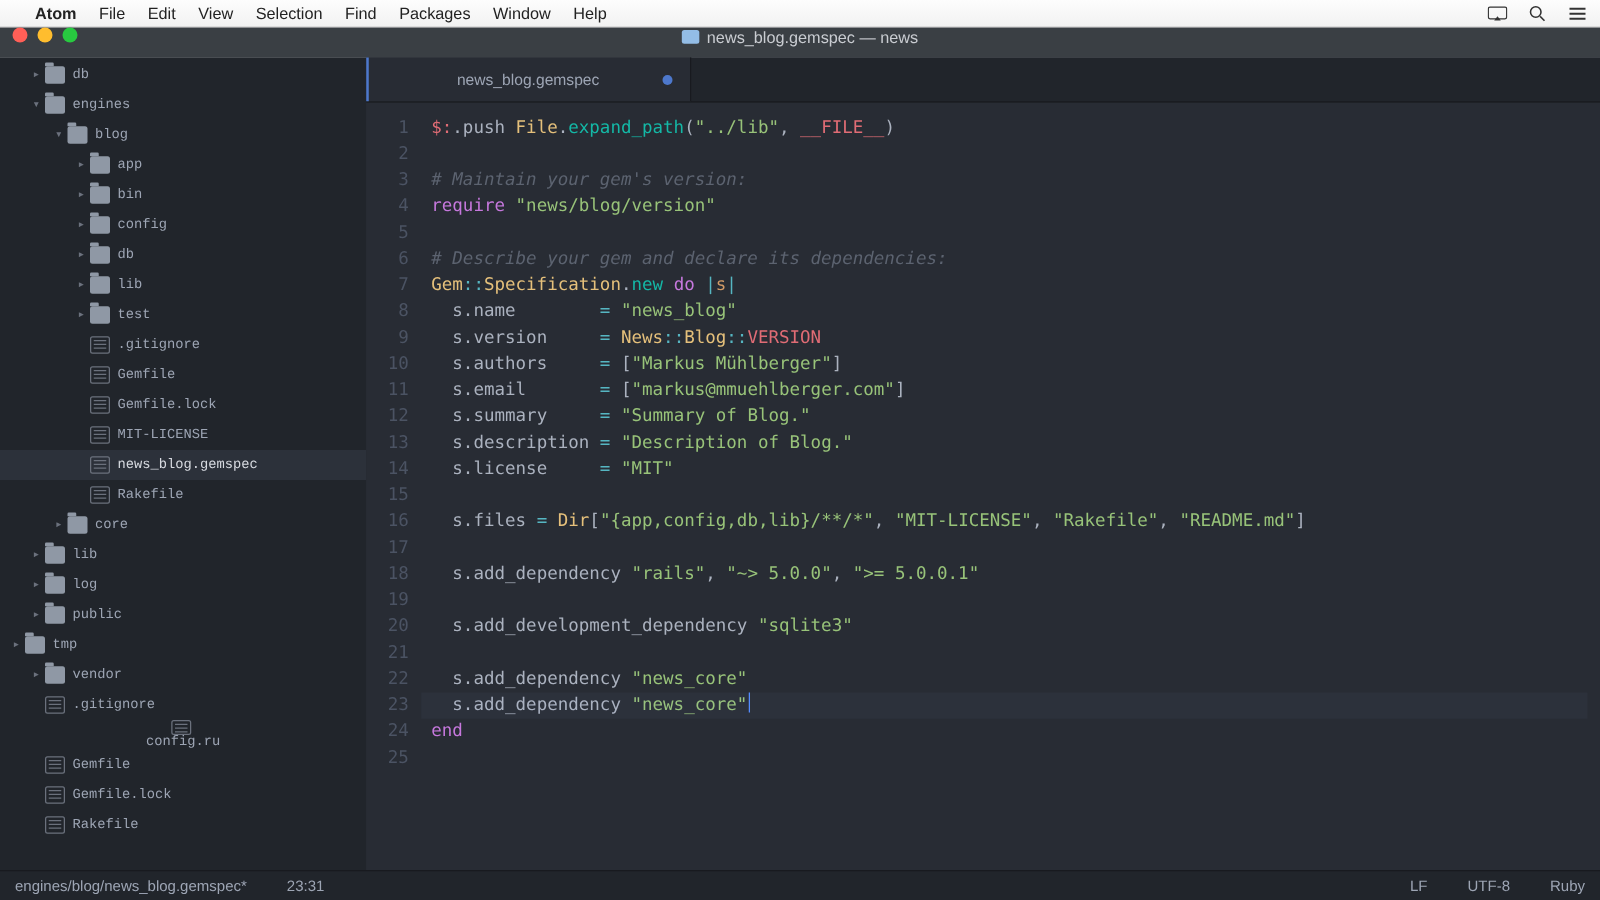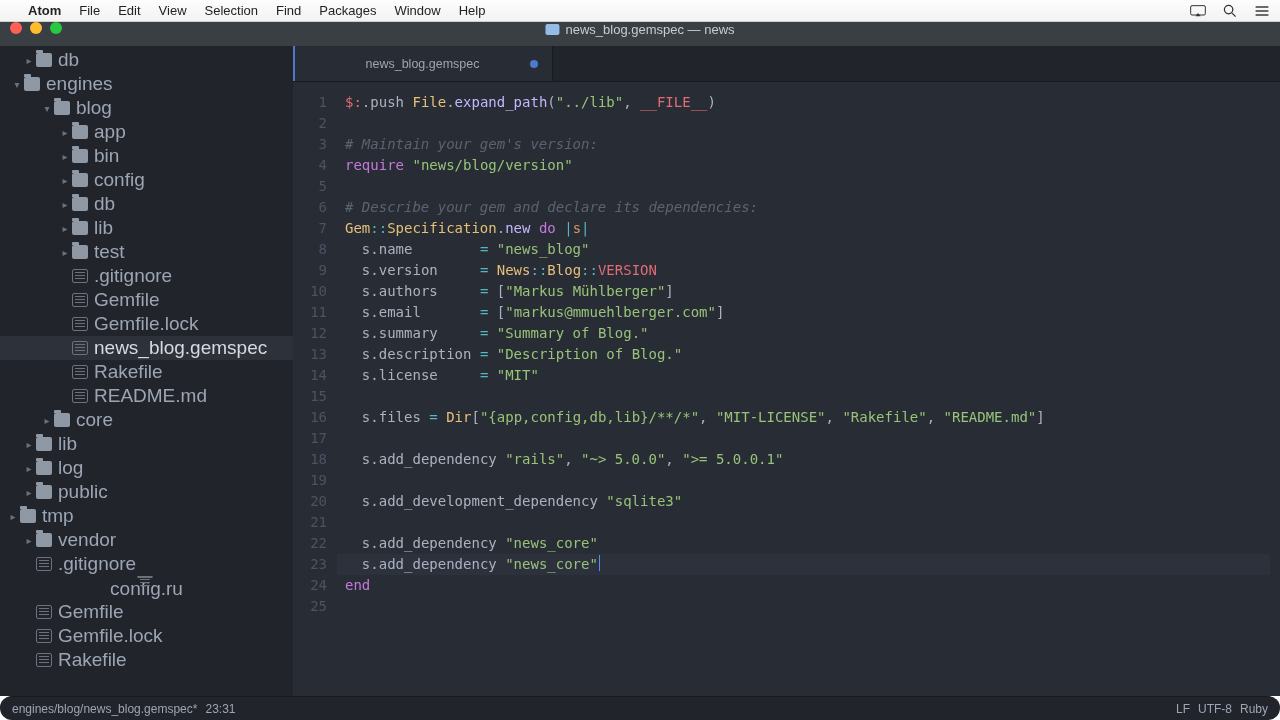--- a/index.html
+++ b/index.html
@@ -15,21 +15,21 @@
 
 
 .titlebar { height: 24px; background: #3a3f44; display: flex; align-items: flex-start; position: relative; }
 .traffic { display: flex; gap: 8px; padding-left: 10px; }
 .traffic span { width: 12px; height: 12px; border-radius: 50%; display: inline-block; }
 .tl-close { background:#ff5f57; } .tl-min { background:#ffbd2e; } .tl-max { background:#28c940; }
 .titlebar .title { position: absolute; left: 50%; transform: translateX(-50%); color: #c9ccd1; font-size: 13px; display: flex; align-items: center; gap: 6px;}
 .titlebar .title .folder { width: 14px; height: 11px; background:#93bde6; border-radius: 2px; display:inline-block; position:relative; }
 
 .app-body { display: flex; height: calc(720px - 22px - 24px - 24px); background:#282c34; }
-.sidebar { width: 293px; background:#21252b; color:#9da5b4; font-size: 19px; overflow: hidden; padding-top: 2px;}
+.sidebar { width: 293px; background:#21252b; color:#9da5b4; font-size: 11px; overflow: hidden; padding-top: 2px; font-family: Liberation Mono, monospace;}
 .tree-row { display:flex; align-items:center; height:24px; padding-left: 0; cursor: default; white-space: nowrap;}
 .tree-row.selected { background:#2c313a; color:#d7dae0; }
 .caret { width: 10px; display:inline-flex; justify-content:center; font-size:10px; color:#6b717d;}
 .caret.open::before { content:"▾"; }
 .caret.closed::before { content:"▸"; }
 .caret.none::before { content:""; }
 .ficon { width:16px; height:14px; margin: 0 6px 0 2px; display:inline-block; position:relative;}
 .ficon.folder { background:#8f98a5; border-radius:2px;}
 .ficon.folder::before { content:""; position:absolute; top:-3px; left:0; width:7px; height:3px; background:#8f98a5; border-radius:1px 1px 0 0;}
 .ficon.file { background:none; }
@@ -42,33 +42,33 @@
 .tab { width: 260px; display:flex; align-items:center; justify-content:center; color:#9da5b4; font-size:12.5px; position:relative; background:#282c34; border-right:1px solid #181a1f; }
 .tab .accent { position:absolute; left:0; top:0; bottom:0; width:2px; background:#4d78cc;}
 .tab .dot { position:absolute; right:14px; width:8px; height:8px; border-radius:50%; background:#4d78cc;}
 .code-area { flex:1; display:flex; font-family: Menlo, Consolas, monospace; font-size: 14px; line-height: 21px; }
 .gutter { width: 44px; text-align: right; color:#4b5363; padding: 10px 10px 0 0; user-select:none;}
 .code { flex:1; padding: 10px 0 0 8px; color:#abb2bf; white-space: pre; position: relative;}
 .cursor-line { position:absolute; left:0; right:10px; height:21px; background:rgba(153,187,255,0.04);}
 
 
 .kw { color:#c678dd; } 
-.fn { color:#c4b5fd; } 
+.fn { color:#14b8a6; } 
 .var { color:#e06c75; } 
 .str { color:#98c379; } 
 .num { color:#d19a66; } 
 .cmt { color:#5c6370; font-style: italic; }
 .op { color:#56b6c2; } 
 .cls { color:#e5c07b; } 
 .txt { color:#abb2bf; }
 .punc { color:#abb2bf; }
 .cursor { display:inline-block; width:1px; height:16px; background:#528bff; vertical-align:-2px; margin-left:1px;}
 
 
-.statusbar { height:24px; background:#21252b; color:#9da5b4; font-size:12px; display:flex; align-items:center; padding: 0 12px; gap:8px; border-top:1px solid #181a1f;border-radius:12px;}
+.statusbar { height:24px; background:#21252b; color:#9da5b4; font-size:12px; display:flex; align-items:center; padding: 0 12px; gap:32px; border-top:1px solid #181a1f;}
 .statusbar .spacer { flex:1; }
 </style>
 </head>
 <body>
 
 <div class="menubar">
   <span class="apple"></span>
   <span class="app">Atom</span>
   <span>File</span>
   <span>Edit</span>
@@ -108,21 +108,21 @@
     </div>
 </div>
 
 <div class="app-body">
   <div class="sidebar" id="sidebar">
       <div class="tree-row" style="padding-left: 24px;">
         <span class="caret closed"></span>
         <span class="ficon folder"></span>
         <span>db</span>
       </div>
-      <div class="tree-row" style="padding-left: 12px;">
+      <div class="tree-row" style="padding-left: 24px;">
         <span class="caret open"></span>
         <span class="ficon folder"></span>
         <span>engines</span>
       </div>
       <div class="tree-row" style="padding-left: 42px;">
         <span class="caret open"></span>
         <span class="ficon folder"></span>
         <span>blog</span>
       </div>
       <div class="tree-row" style="padding-left: 60px;">
@@ -163,34 +163,34 @@
       <div class="tree-row" style="padding-left: 60px;">
         <span class="caret none"></span>
         <span class="ficon file"></span>
         <span>Gemfile</span>
       </div>
       <div class="tree-row" style="padding-left: 60px;">
         <span class="caret none"></span>
         <span class="ficon file"></span>
         <span>Gemfile.lock</span>
       </div>
+      <div class="tree-row" style="padding-left: 60px;">
+        <span class="caret none"></span>
+        <span class="ficon file"></span>
+        <span>MIT-LICENSE</span>
+      </div>
       <div class="tree-row selected" style="padding-left: 60px;">
         <span class="caret none"></span>
         <span class="ficon file"></span>
         <span>news_blog.gemspec</span>
       </div>
       <div class="tree-row" style="padding-left: 60px;">
         <span class="caret none"></span>
         <span class="ficon file"></span>
         <span>Rakefile</span>
-      </div>
-      <div class="tree-row" style="padding-left: 60px;">
-        <span class="caret none"></span>
-        <span class="ficon file"></span>
-        <span>README.md</span>
       </div>
       <div class="tree-row" style="padding-left: 42px;">
         <span class="caret closed"></span>
         <span class="ficon folder"></span>
         <span>core</span>
       </div>
       <div class="tree-row" style="padding-left: 24px;">
         <span class="caret closed"></span>
         <span class="ficon folder"></span>
         <span>lib</span>

